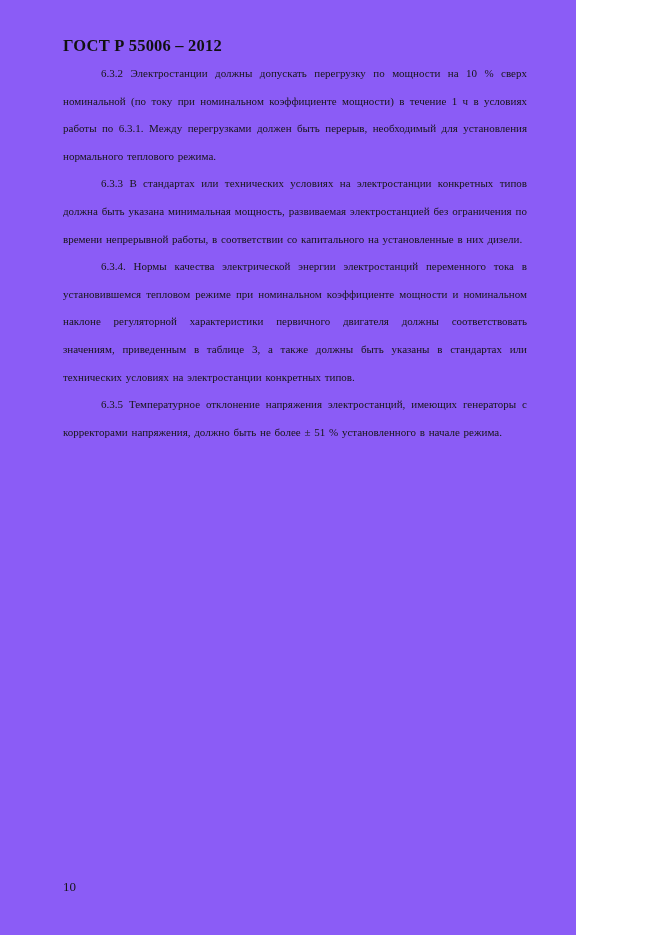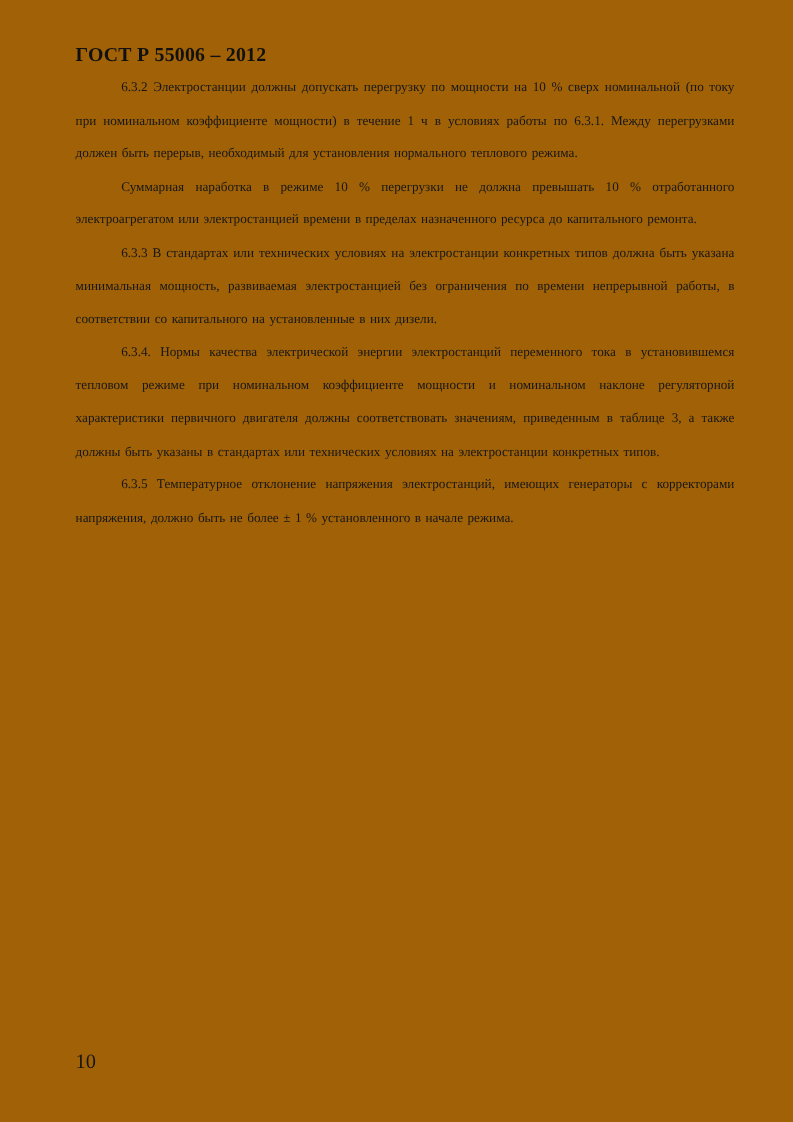--- a/index.html
+++ b/index.html
@@ -2,23 +2,23 @@
 <html lang="ru"><head>
 <meta charset="utf-8">
 <style>
   html, body {
     margin: 0;
     padding: 0;
     background: #ffffff;
   }
   .page {
     position: relative;
-    width: 661px;
+    width: 576px;
     height: 935px;
-    background: #a16207;
+    background: #8b5cf6;
     color: #1a1a1a;
     font-family: "Liberation Serif", "DejaVu Serif", serif;
     box-sizing: border-box;
     padding: 36px 49px 0 63px;
     overflow: hidden;
   }
   .doc-header {
     font-weight: bold;
     font-size: 16.5px;
     line-height: 20px;
@@ -32,32 +32,31 @@
     line-height: 27.6px;
     text-align: justify;
     text-indent: 38px;
     color: #161616;
     word-spacing: 1px;
   }
   .page-number {
     position: absolute;
     left: 63px;
     bottom: 40px;
-    font-size: 17px;
+    font-size: 13px;
     color: #161616;
   }
 </style>
 </head>
 <body>
 
 <div class="page">
   <div class="doc-header">ГОСТ Р  55006 – 2012</div>
 
   <div class="doc-body">
     <p class="para">6.3.2 Электростанции должны допускать перегрузку по мощности на 10 % сверх номинальной (по току при номинальном коэффициенте мощности) в течение 1 ч в условиях работы по 6.3.1. Между перегрузками должен быть перерыв, необходимый для установления нормального теплового режима.</p>
-    <p class="para">Суммарная наработка в режиме 10 % перегрузки не должна превышать 10 % отработанного электроагрегатом или электростанцией времени в пределах назначенного ресурса до капитального ремонта.</p>
     <p class="para">6.3.3 В стандартах или технических условиях на электростанции конкретных типов должна быть указана минимальная мощность, развиваемая электростанцией без ограничения по времени непрерывной работы, в соответствии со капитального на установленные в них дизели.</p>
     <p class="para">6.3.4. Нормы качества электрической энергии электростанций переменного тока в установившемся тепловом режиме при номинальном коэффициенте мощности и номинальном наклоне регуляторной характеристики первичного двигателя должны соответствовать значениям, приведенным в таблице 3, а также должны быть указаны в стандартах или технических условиях на электростанции конкретных типов.</p>
-    <p class="para">6.3.5 Температурное отклонение напряжения электростанций, имеющих генераторы с корректорами напряжения, должно быть не более ± 1 % установленного в начале режима.</p>
+    <p class="para">6.3.5 Температурное отклонение напряжения электростанций, имеющих генераторы с корректорами напряжения, должно быть не более ± 51 % установленного в начале режима.</p>
   </div>
 
   <div class="page-number">10</div>
 </div>
 
 </body></html>

